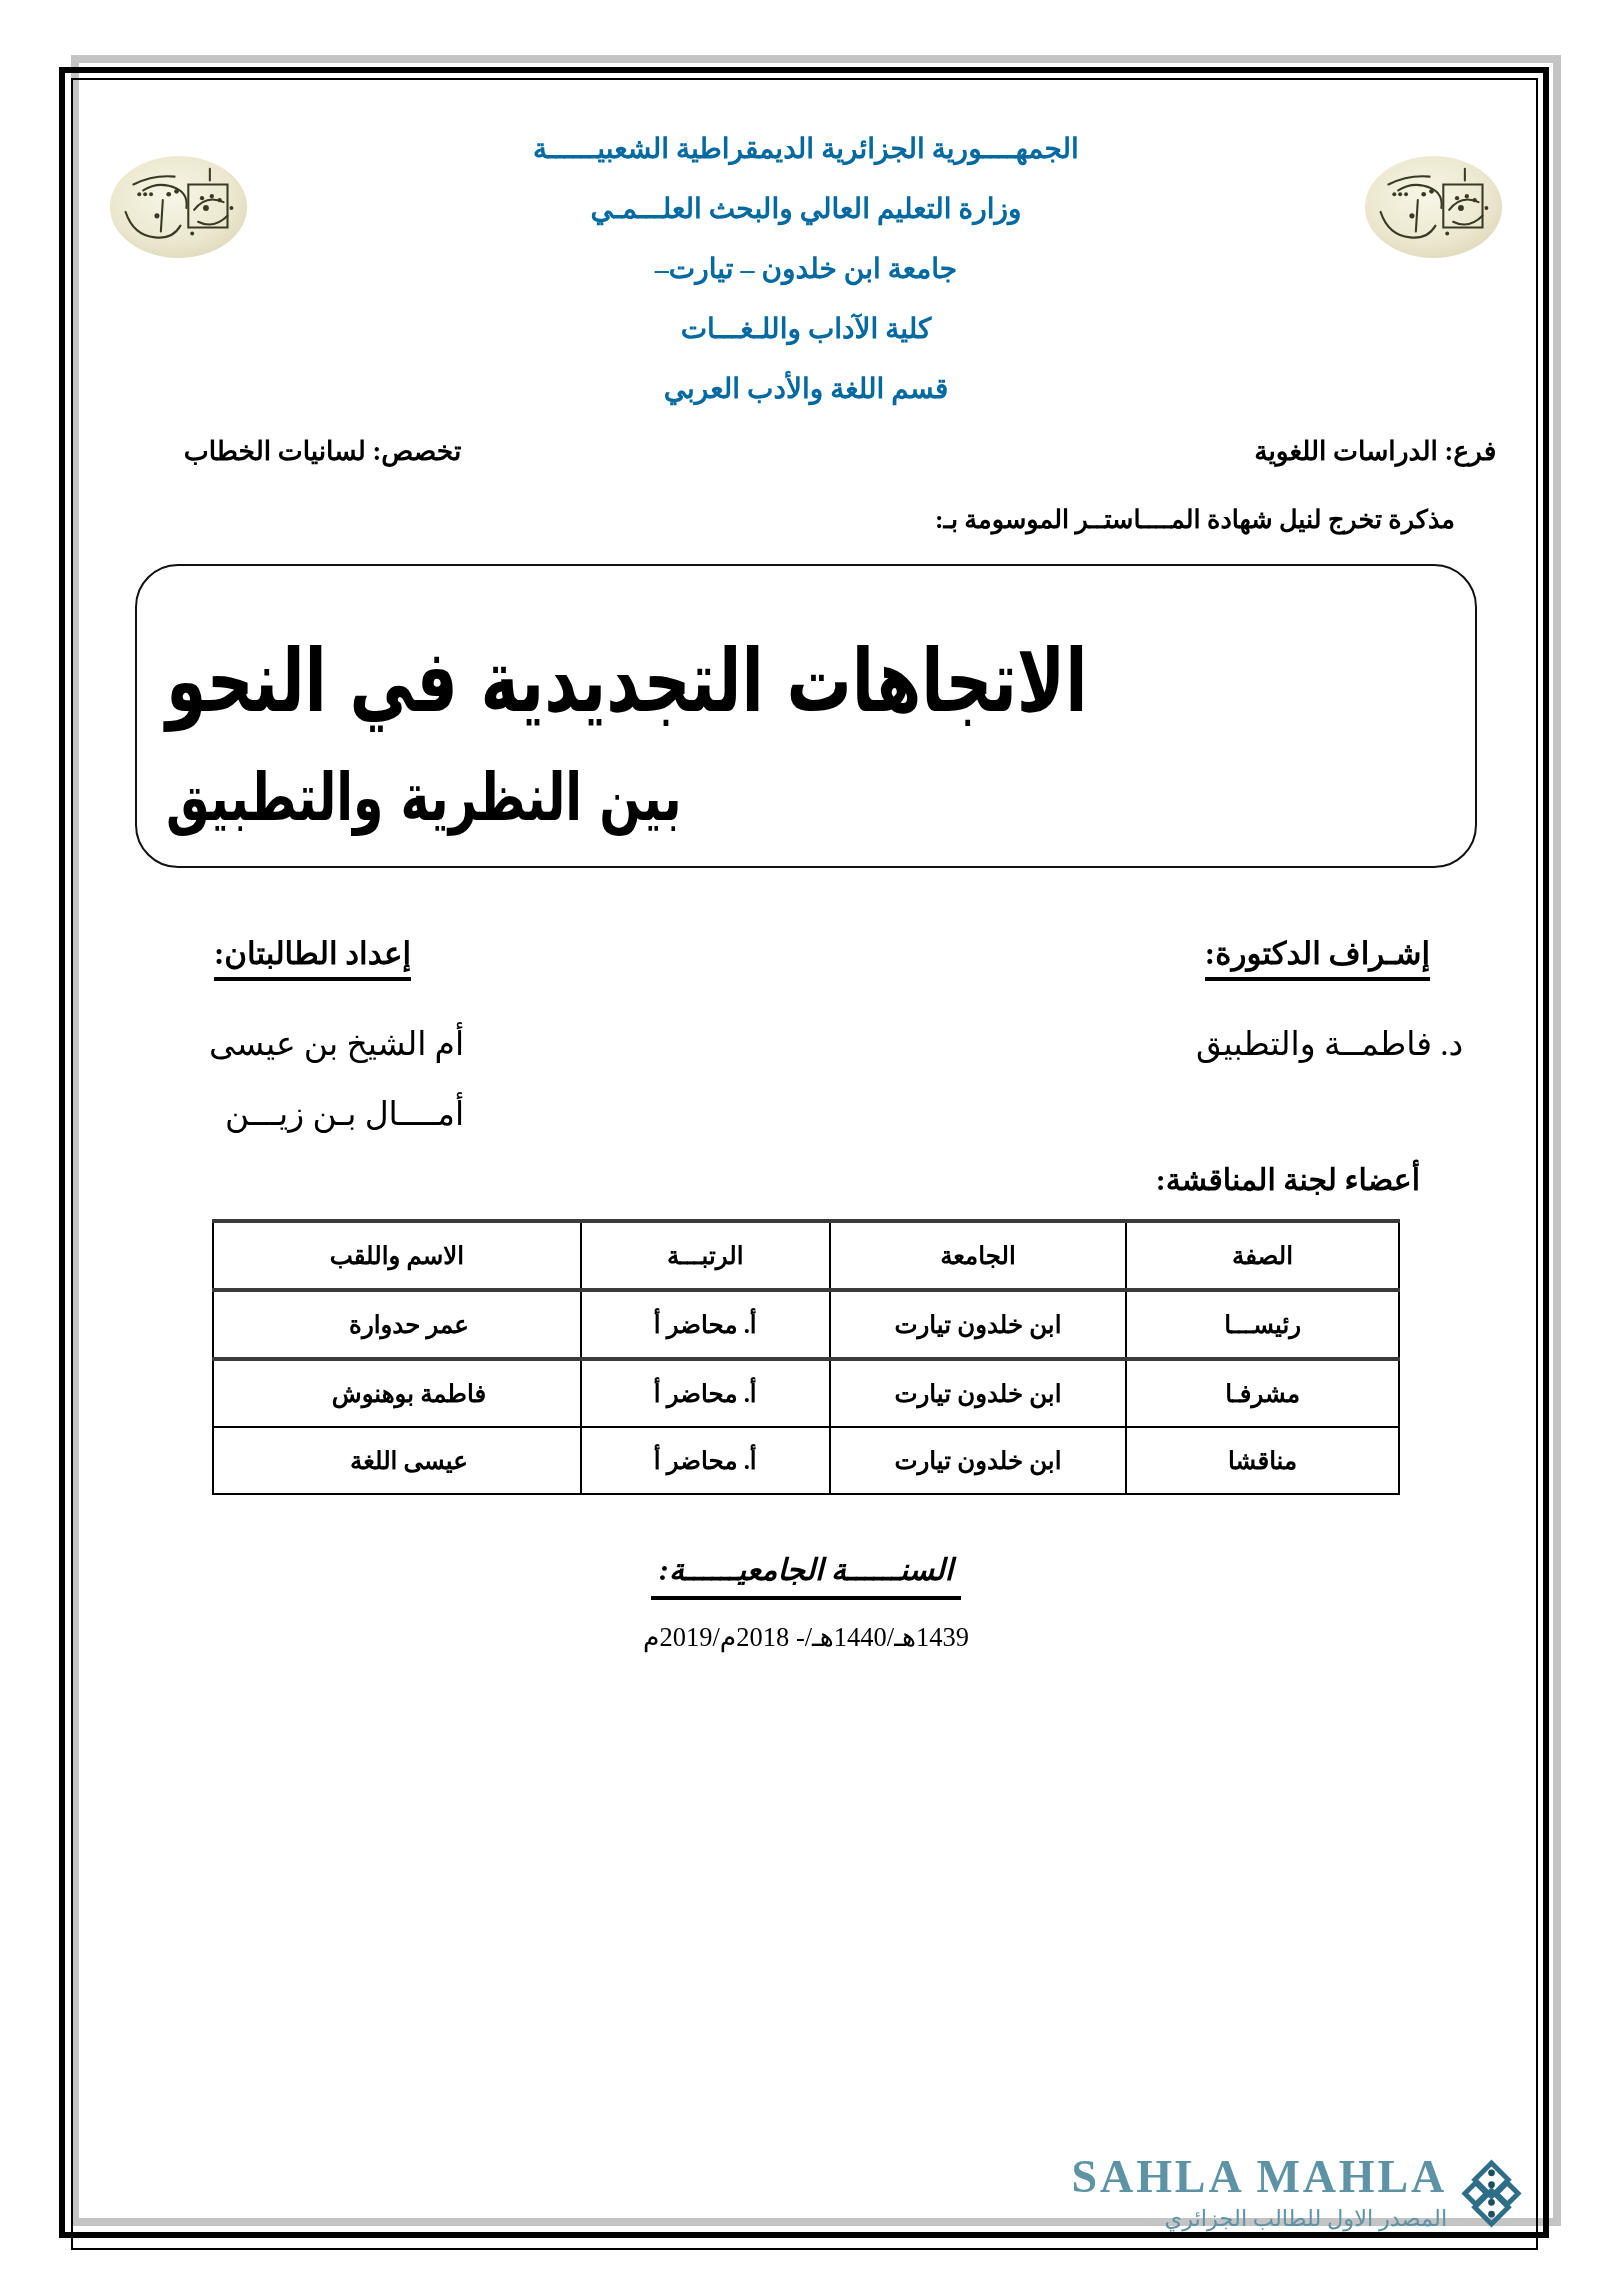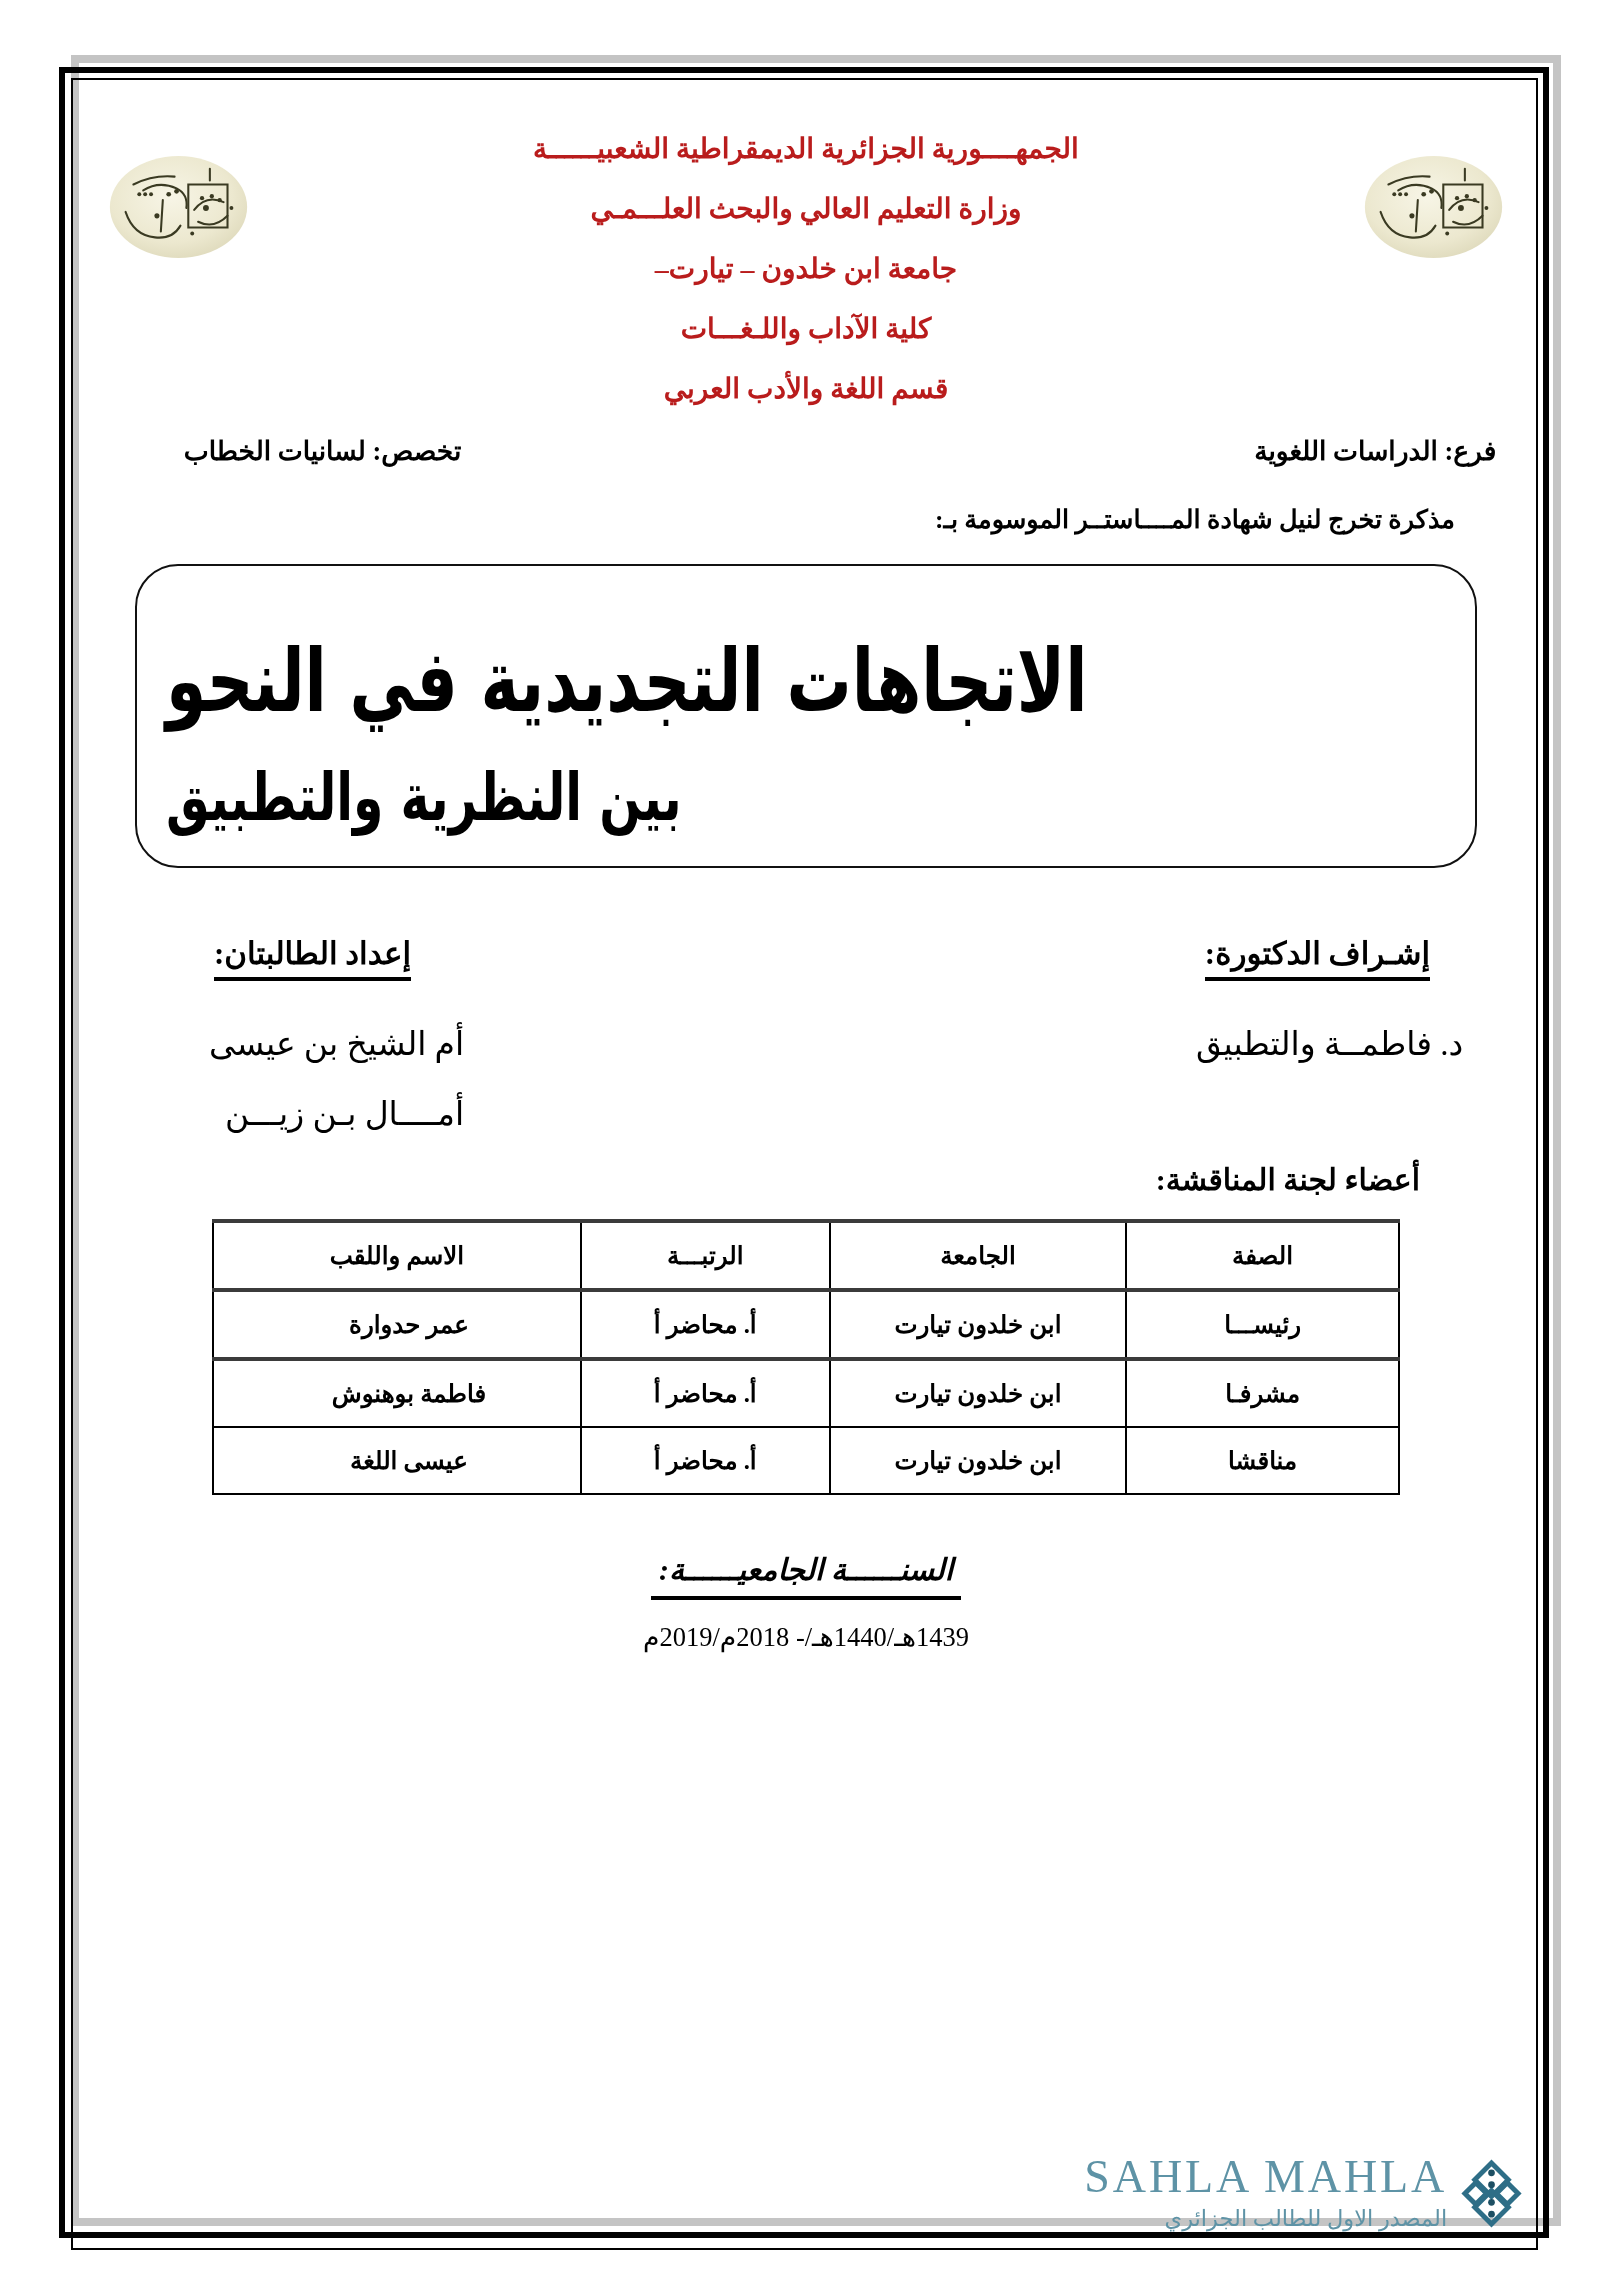--- a/index.html
+++ b/index.html
@@ -65,21 +65,21 @@
     padding-top: 41px;
     text-align: center;
   }
   .header-line {
     font-family: "Liberation Serif", "DejaVu Serif", serif;
     font-weight: bold;
     font-size: 28px;
     line-height: 1.0;
     margin: 0 0 32px 0;
     letter-spacing: 0px;
-    color: #b91c1c;
+    color: #0369a1;
   }
 
   
   .seal {
     position: absolute;
     width: 149px;
     height: 113px;
     top: 57px;
   }
   .seal-right { right: 9.8px; }
@@ -235,21 +235,21 @@
     direction: ltr;
   }
   .wm-text { text-align: right; }
   .wm-title {
     font-family: "Liberation Serif", "DejaVu Serif", serif;
     font-size: 46px;
     letter-spacing: 2.9px;
     line-height: 1;
     margin: 0;
     color: #5e93a6;
-    font-weight: normal;
+    font-weight: bold;
   }
   .wm-sub {
     font-family: "Liberation Serif", "DejaVu Serif", serif;
     font-size: 22.5px;
     margin: 4.9px 0 0 0;
     color: #5e93a6;
     direction: rtl;
     letter-spacing: 1px;
   }
   .wm-mark { width: 69px; height: 69px; flex: 0 0 69px; }

